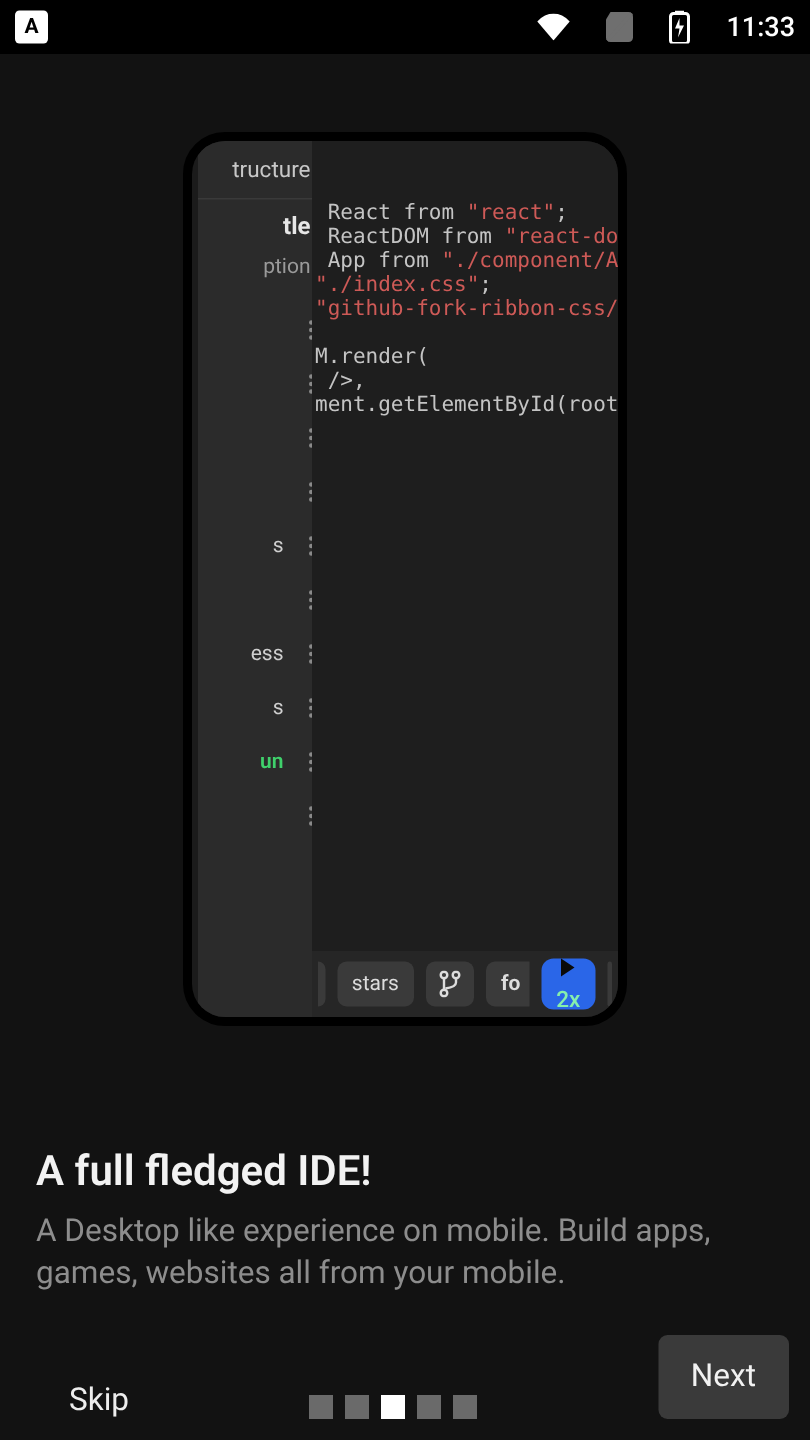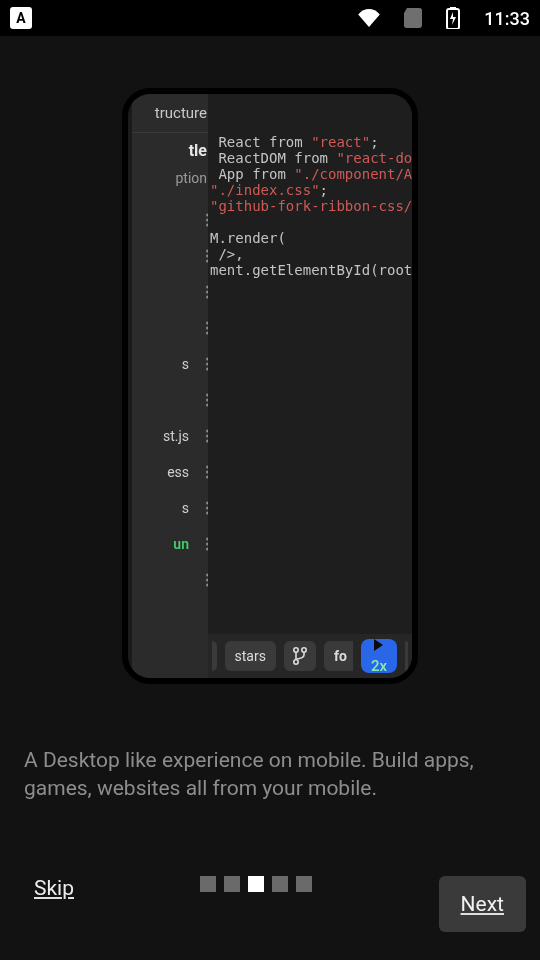--- a/index.html
+++ b/index.html
@@ -42,21 +42,21 @@
   .chip.partial-l{border-top-left-radius:0;border-bottom-left-radius:0;}
   .run-chip { background:#2a66e8; color:#86efac; display:flex; align-items:center; gap:6px; height:34px; padding:0 10px; border-radius:8px; font-size:15px; font-weight:500;flex-direction:column;}
   .run-chip .play { width:0;height:0;border-left:9px solid #0a0a0a;border-top:6px solid transparent;border-bottom:6px solid transparent;}
   .thinbar{ width:4px; height:30px; background:#3a3a3a; border-radius:2px;}
 
   
   .onb-text { padding: 0 24px; }
   .onb-title { font-size: 28px; font-weight: 600; color: #f2f2f2; margin-top: 28px; }
   .onb-sub { font-size: 21px; color: #8d8d8d; margin-top: 10px; line-height: 1.35; }
 
-  .controls { position:absolute; left:0; right:0; bottom:14px; height:70px; display:flex; align-items:flex-start; justify-content:space-between; padding:0 14px 0 34px;text-decoration:underline;}
+  .controls { position:absolute; left:12px; right:0; bottom:14px; height:70px; display:flex; align-items:flex-end; justify-content:space-between; padding:0 14px 0 34px;}
   .skip { color:#ededed; font-size:21px;}
   .dots-ind { display:flex; gap:8px; }
   .dots-ind .d { width:16px; height:16px; background:#6a6a6a;}
   .dots-ind .d.active { background:#fff;}
   .next-btn { background:#3a3a3a; color:#f2f2f2; font-size:21px; padding:16px 22px; border-radius:6px;}
 </style>
 </head>
 <body>
 
 <div class="status-bar">
@@ -127,28 +127,20 @@
             <div class="file-row">
               <span>s</span>
               <div class="dots">
                 <i></i>
                 <i></i>
                 <i></i>
               </div>
             </div>
             <div class="file-row">
               <span></span>
-              <div class="dots">
-                <i></i>
-                <i></i>
-                <i></i>
-              </div>
-            </div>
-            <div class="file-row">
-              <span>st.js</span>
               <div class="dots">
                 <i></i>
                 <i></i>
                 <i></i>
               </div>
             </div>
             <div class="file-row">
               <span>ess</span>
               <div class="dots">
                 <i></i>
@@ -199,20 +191,21 @@
           <span class="play"></span>
           <span>2x</span>
         </div>
         <div class="thinbar"></div>
       </div>
     </div>
   </div>
 </div>
 
 <div class="onb-text">
+  <div class="onb-title">A full fledged IDE!</div>
   <div class="onb-sub">A Desktop like experience on mobile. Build apps, games, websites all from your mobile.</div>
 </div>
 
 <div class="controls">
   <div class="skip">Skip</div>
   <div class="dots-ind" id="dots-ind">
       <div class="d"></div>
       <div class="d"></div>
       <div class="d active"></div>
       <div class="d"></div>

